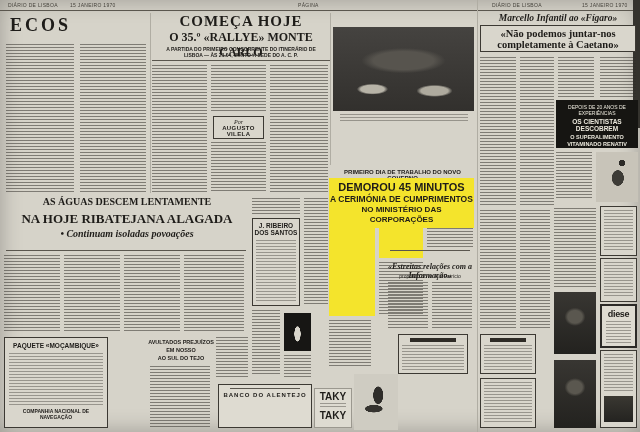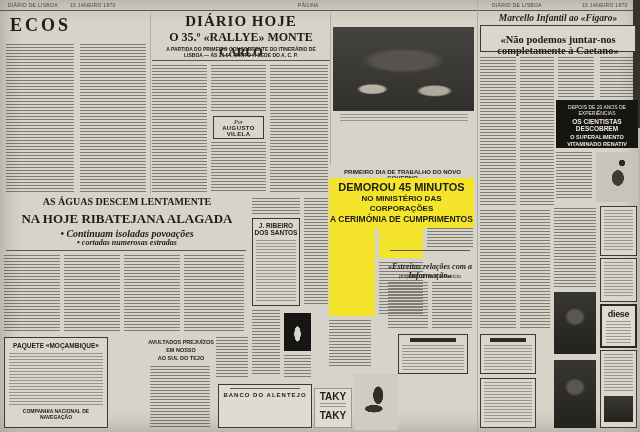--- a/index.html
+++ b/index.html
@@ -54,58 +54,57 @@
 
   <div class="abs vrule" style="left:150px;top:13px;height:180px"></div>
   <div class="abs vrule" style="left:330px;top:13px;height:152px"></div>
   <div class="abs vrule" style="left:477px;top:0;height:432px"></div>
   <div class="abs" style="left:633px;top:0;width:7px;height:128px;background:#34322d"></div>
 
   <div class="abs serif b" style="left:10px;top:15px;font-size:18px;letter-spacing:3px">ECOS</div>
   <div class="abs greek" style="left:6px;top:44px;width:68px;height:148px"></div>
   <div class="abs greek" style="left:80px;top:44px;width:66px;height:148px"></div>
 
-  <div class="abs serif b ctr" style="left:152px;top:13px;width:178px;font-size:15px;letter-spacing:1px">DIÁRIO HOJE</div>
+  <div class="abs serif b ctr" style="left:152px;top:13px;width:178px;font-size:15px;letter-spacing:1px">COMEÇA HOJE</div>
   <div class="abs serif b ctr" style="left:152px;top:30px;width:178px;font-size:12px">O 35.º «RALLYE» MONTE CARLO</div>
   <div class="abs b ctr" style="left:158px;top:46px;width:166px;font-size:5px;line-height:6px">A PARTIDA DO PRIMEIRO CONCORRENTE DO ITINERÁRIO DE LISBOA — ÀS 21.04, JUNTO À SEDE DO A. C. P.</div>
   <div class="abs rule" style="left:152px;top:60px;width:178px;height:1px"></div>
   <div class="abs greek" style="left:152px;top:65px;width:55px;height:128px"></div>
   <div class="abs greek" style="left:211px;top:65px;width:55px;height:48px"></div>
   <div class="abs box ctr" style="left:213px;top:116px;width:51px;height:23px">
     <div class="serif i" style="font-size:6px;margin-top:2px">Por</div>
     <div class="b" style="font-size:6px;letter-spacing:.4px">AUGUSTO VILELA</div>
   </div>
   <div class="abs greek" style="left:211px;top:142px;width:55px;height:51px"></div>
   <div class="abs greek" style="left:270px;top:65px;width:58px;height:128px"></div>
 
   <div class="abs ceremony" style="left:333px;top:27px;width:141px;height:84px"></div>
   <div class="abs greek2" style="left:340px;top:114px;width:128px;height:7px"></div>
 
   <div class="abs b ctr" style="left:331px;top:169px;width:143px;font-size:6px">PRIMEIRO DIA DE TRABALHO DO NOVO GOVERNO</div>
   <div class="abs yellow ctr" style="left:329px;top:178px;width:145px;height:50px;padding-top:3px;box-sizing:border-box">
     <div style="font-size:11px;font-weight:800;line-height:13px">DEMOROU 45 MINUTOS</div>
+    <div style="font-size:8.5px;font-weight:800;line-height:11px">A CERIMÓNIA DE CUMPRIMENTOS</div>
     <div style="font-size:8px;font-weight:800;line-height:10px">NO MINISTÉRIO DAS CORPORAÇÕES</div>
-    <div style="font-size:8.5px;font-weight:800;line-height:11px">A CERIMÓNIA DE CUMPRIMENTOS</div>
   </div>
   <div class="abs yellow greek" style="left:329px;top:228px;width:46px;height:88px"></div>
   <div class="abs yellow greek" style="left:379px;top:228px;width:44px;height:30px"></div>
   <div class="abs greek" style="left:379px;top:262px;width:44px;height:54px"></div>
   <div class="abs greek" style="left:427px;top:228px;width:46px;height:20px"></div>
   <div class="abs greek" style="left:329px;top:320px;width:42px;height:48px"></div>
 
   <div class="abs rule" style="left:390px;top:250px;width:80px;height:1px"></div>
   <div class="abs serif b i ctr" style="left:388px;top:262px;width:84px;font-size:8px;line-height:9px">«Estreitas relações com a Informação»</div>
   <div class="abs ctr" style="left:388px;top:273px;width:84px;font-size:5px">propósito do sr. Rui Patrício</div>
   <div class="abs greek" style="left:388px;top:282px;width:40px;height:48px"></div>
   <div class="abs greek" style="left:432px;top:282px;width:40px;height:48px"></div>
 
   <div class="abs serif b ctr" style="left:2px;top:196px;width:250px;font-size:10px">AS ÁGUAS DESCEM LENTAMENTE</div>
   <div class="abs serif b ctr" style="left:2px;top:211px;width:250px;font-size:13px">NA HOJE RIBATEJANA ALAGADA</div>
   <div class="abs serif b i ctr" style="left:2px;top:228px;width:250px;font-size:10px">• Continuam isoladas povoações</div>
-  <div class="abs serif b i ctr" style="left:2px;top:238px;width:250px;font-size:8px">• cortadas numerosas estradas</div>
   <div class="abs rule" style="left:6px;top:250px;width:240px;height:1px"></div>
   <div class="abs greek" style="left:4px;top:255px;width:56px;height:77px"></div>
   <div class="abs greek" style="left:64px;top:255px;width:56px;height:77px"></div>
   <div class="abs greek" style="left:124px;top:255px;width:56px;height:77px"></div>
   <div class="abs greek" style="left:184px;top:255px;width:60px;height:77px"></div>
 
   <div class="abs greek" style="left:252px;top:198px;width:48px;height:17px"></div>
   <div class="abs box ctr" style="left:252px;top:218px;width:48px;height:88px;padding-top:3px">
     <div class="b" style="font-size:6.5px">J. RIBEIRO</div>
     <div class="b" style="font-size:6.5px">DOS SANTOS</div>
@@ -140,21 +139,21 @@
   </div>
 
   <div class="abs dancer" style="left:354px;top:374px;width:44px;height:56px"></div>
 
   <div class="abs box" style="left:398px;top:334px;width:70px;height:40px;padding:3px">
     <div style="height:4px;background:#2e2b26;margin:0 8px 3px 8px"></div>
     <div class="greek2" style="height:26px"></div>
   </div>
 
   <div class="abs serif b i ctr" style="left:480px;top:13px;width:156px;font-size:9.5px">Marcello Infantil ao «Fígaro»</div>
-  <div class="abs box ctr" style="left:480px;top:25px;width:156px;height:27px;padding-top:8px">
+  <div class="abs box ctr" style="left:480px;top:25px;width:156px;height:27px;padding-top:2px">
     <div class="serif b" style="font-size:10.5px;line-height:11px">«Não podemos juntar-nos</div>
     <div class="serif b" style="font-size:10.5px;line-height:11px">completamente à Caetano»</div>
   </div>
   <div class="abs greek" style="left:480px;top:57px;width:36px;height:148px"></div>
   <div class="abs greek" style="left:520px;top:57px;width:34px;height:148px"></div>
   <div class="abs greek" style="left:558px;top:57px;width:36px;height:40px"></div>
   <div class="abs greek" style="left:600px;top:57px;width:36px;height:40px"></div>
 
   <div class="abs renativ ctr" style="left:556px;top:100px;width:82px;height:48px;padding:4px 3px">
     <div style="font-size:5px">DEPOIS DE 20 ANOS DE EXPERIÊNCIAS</div>

